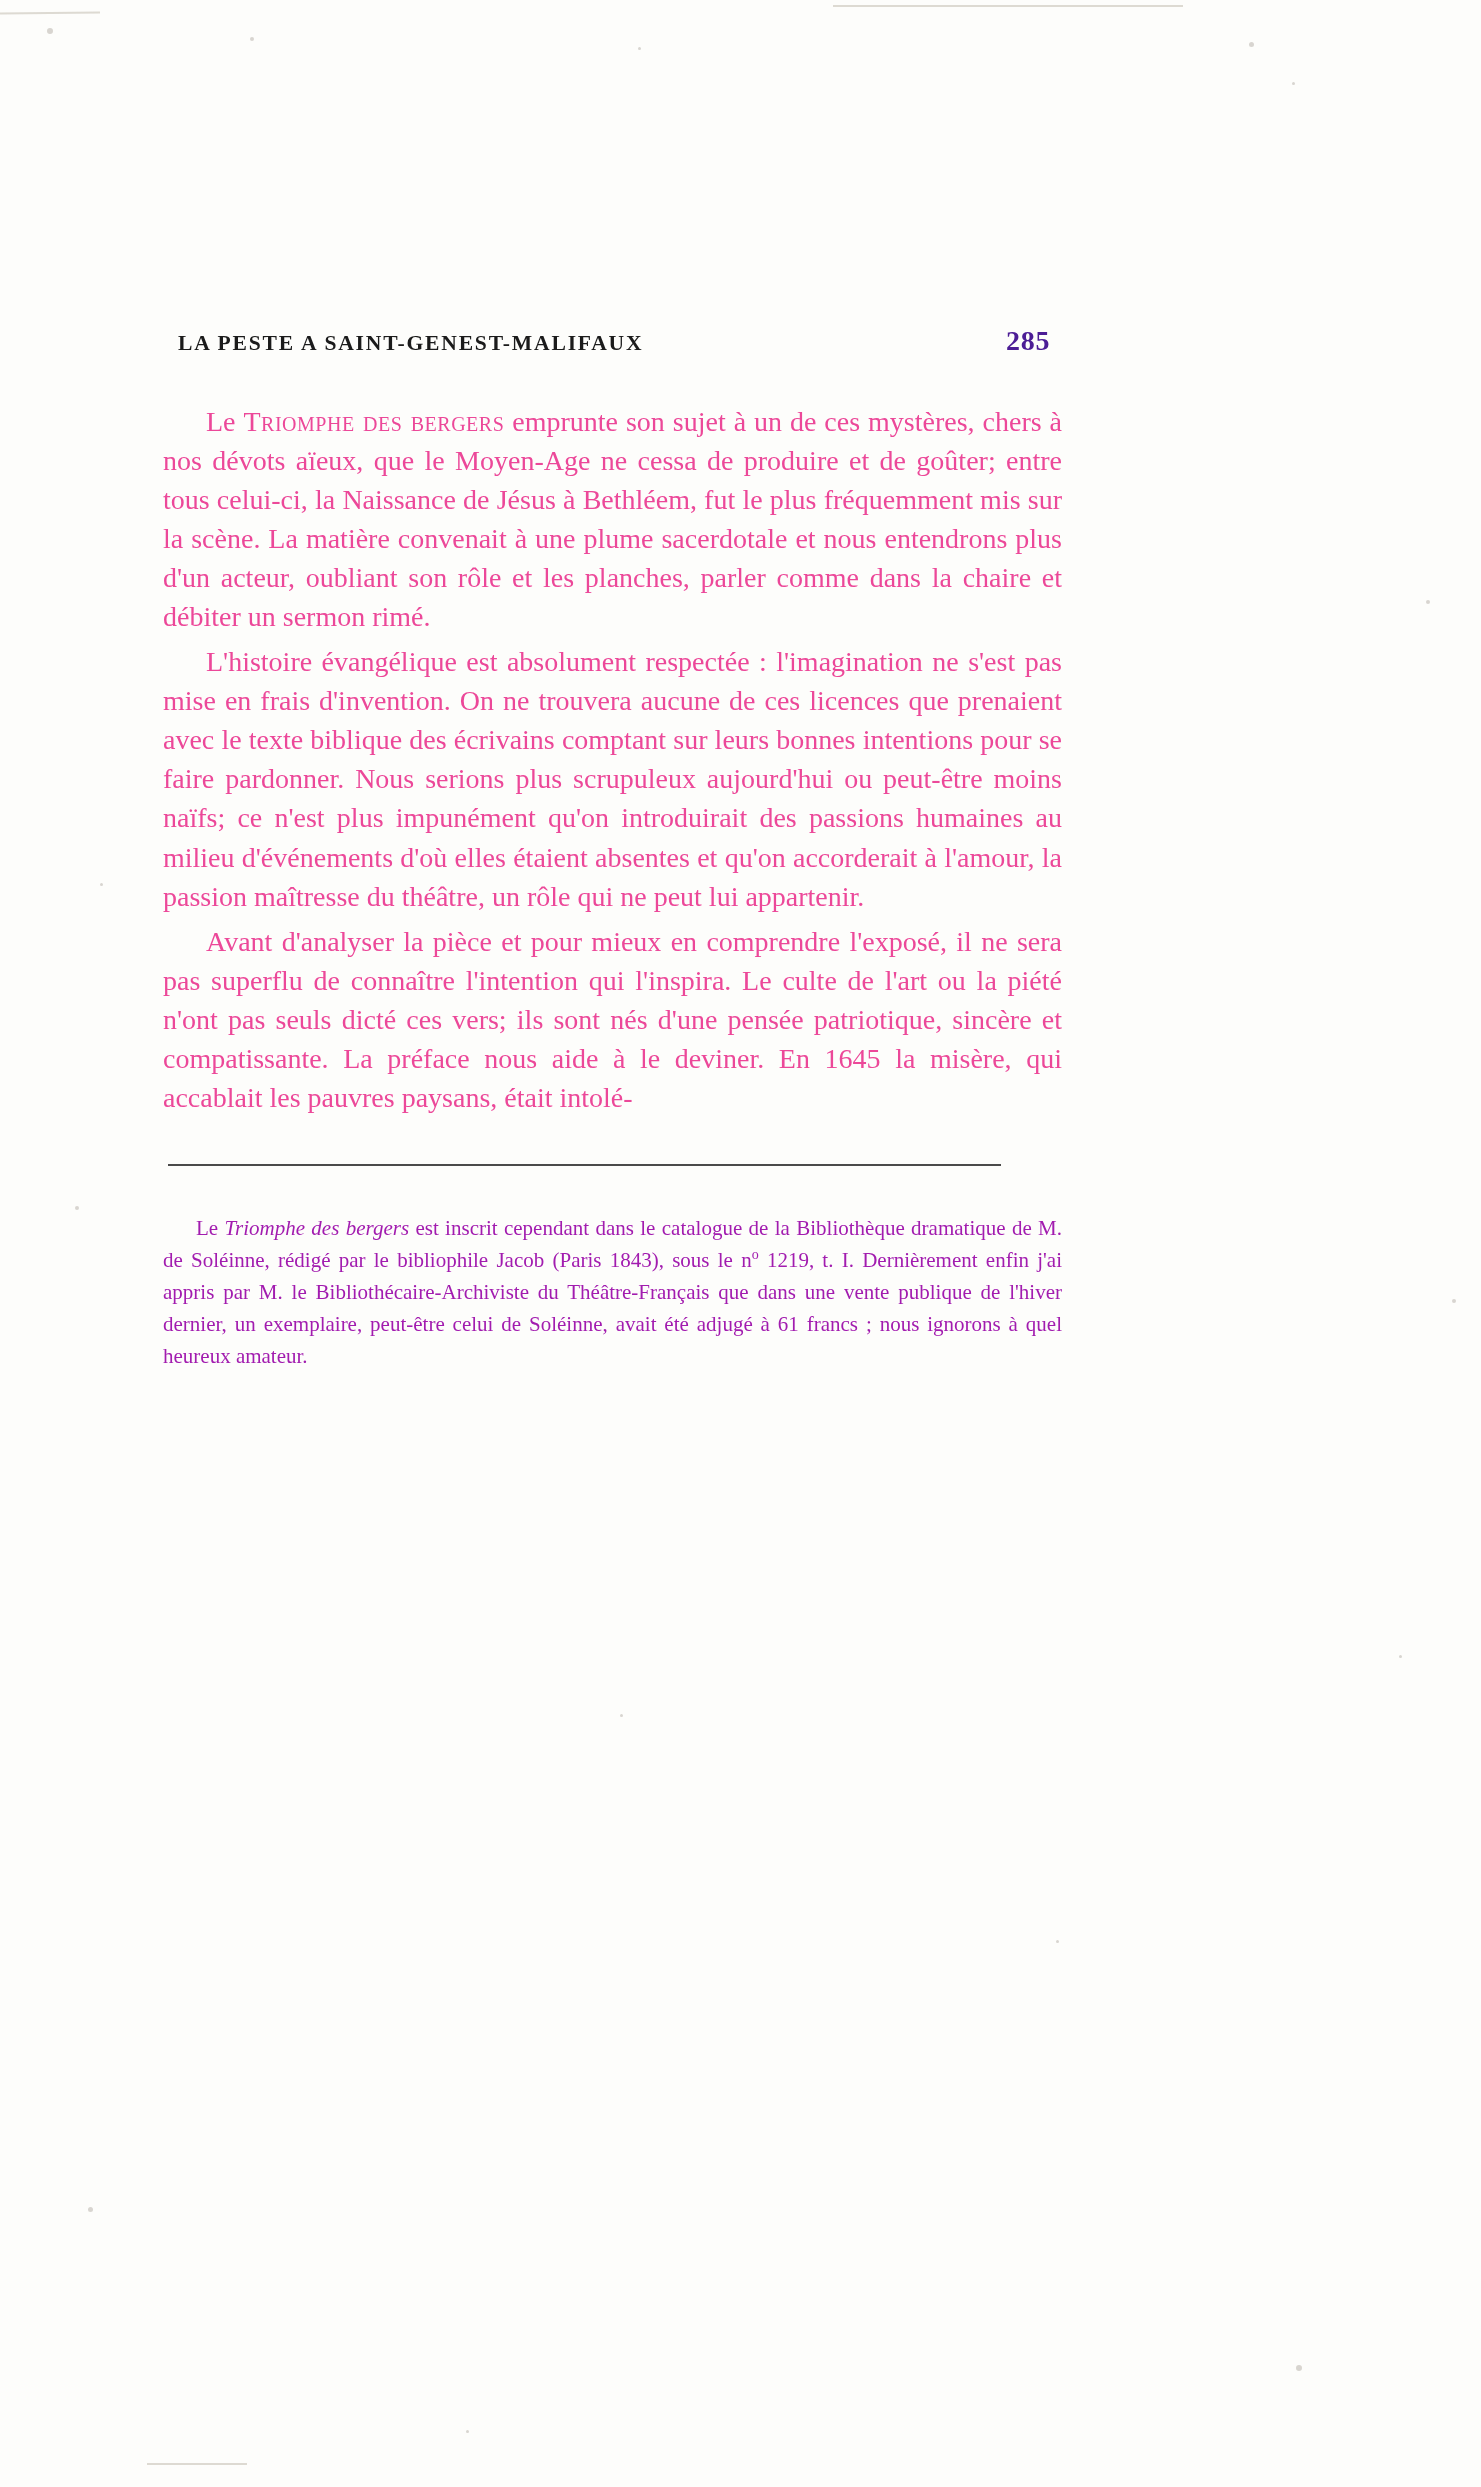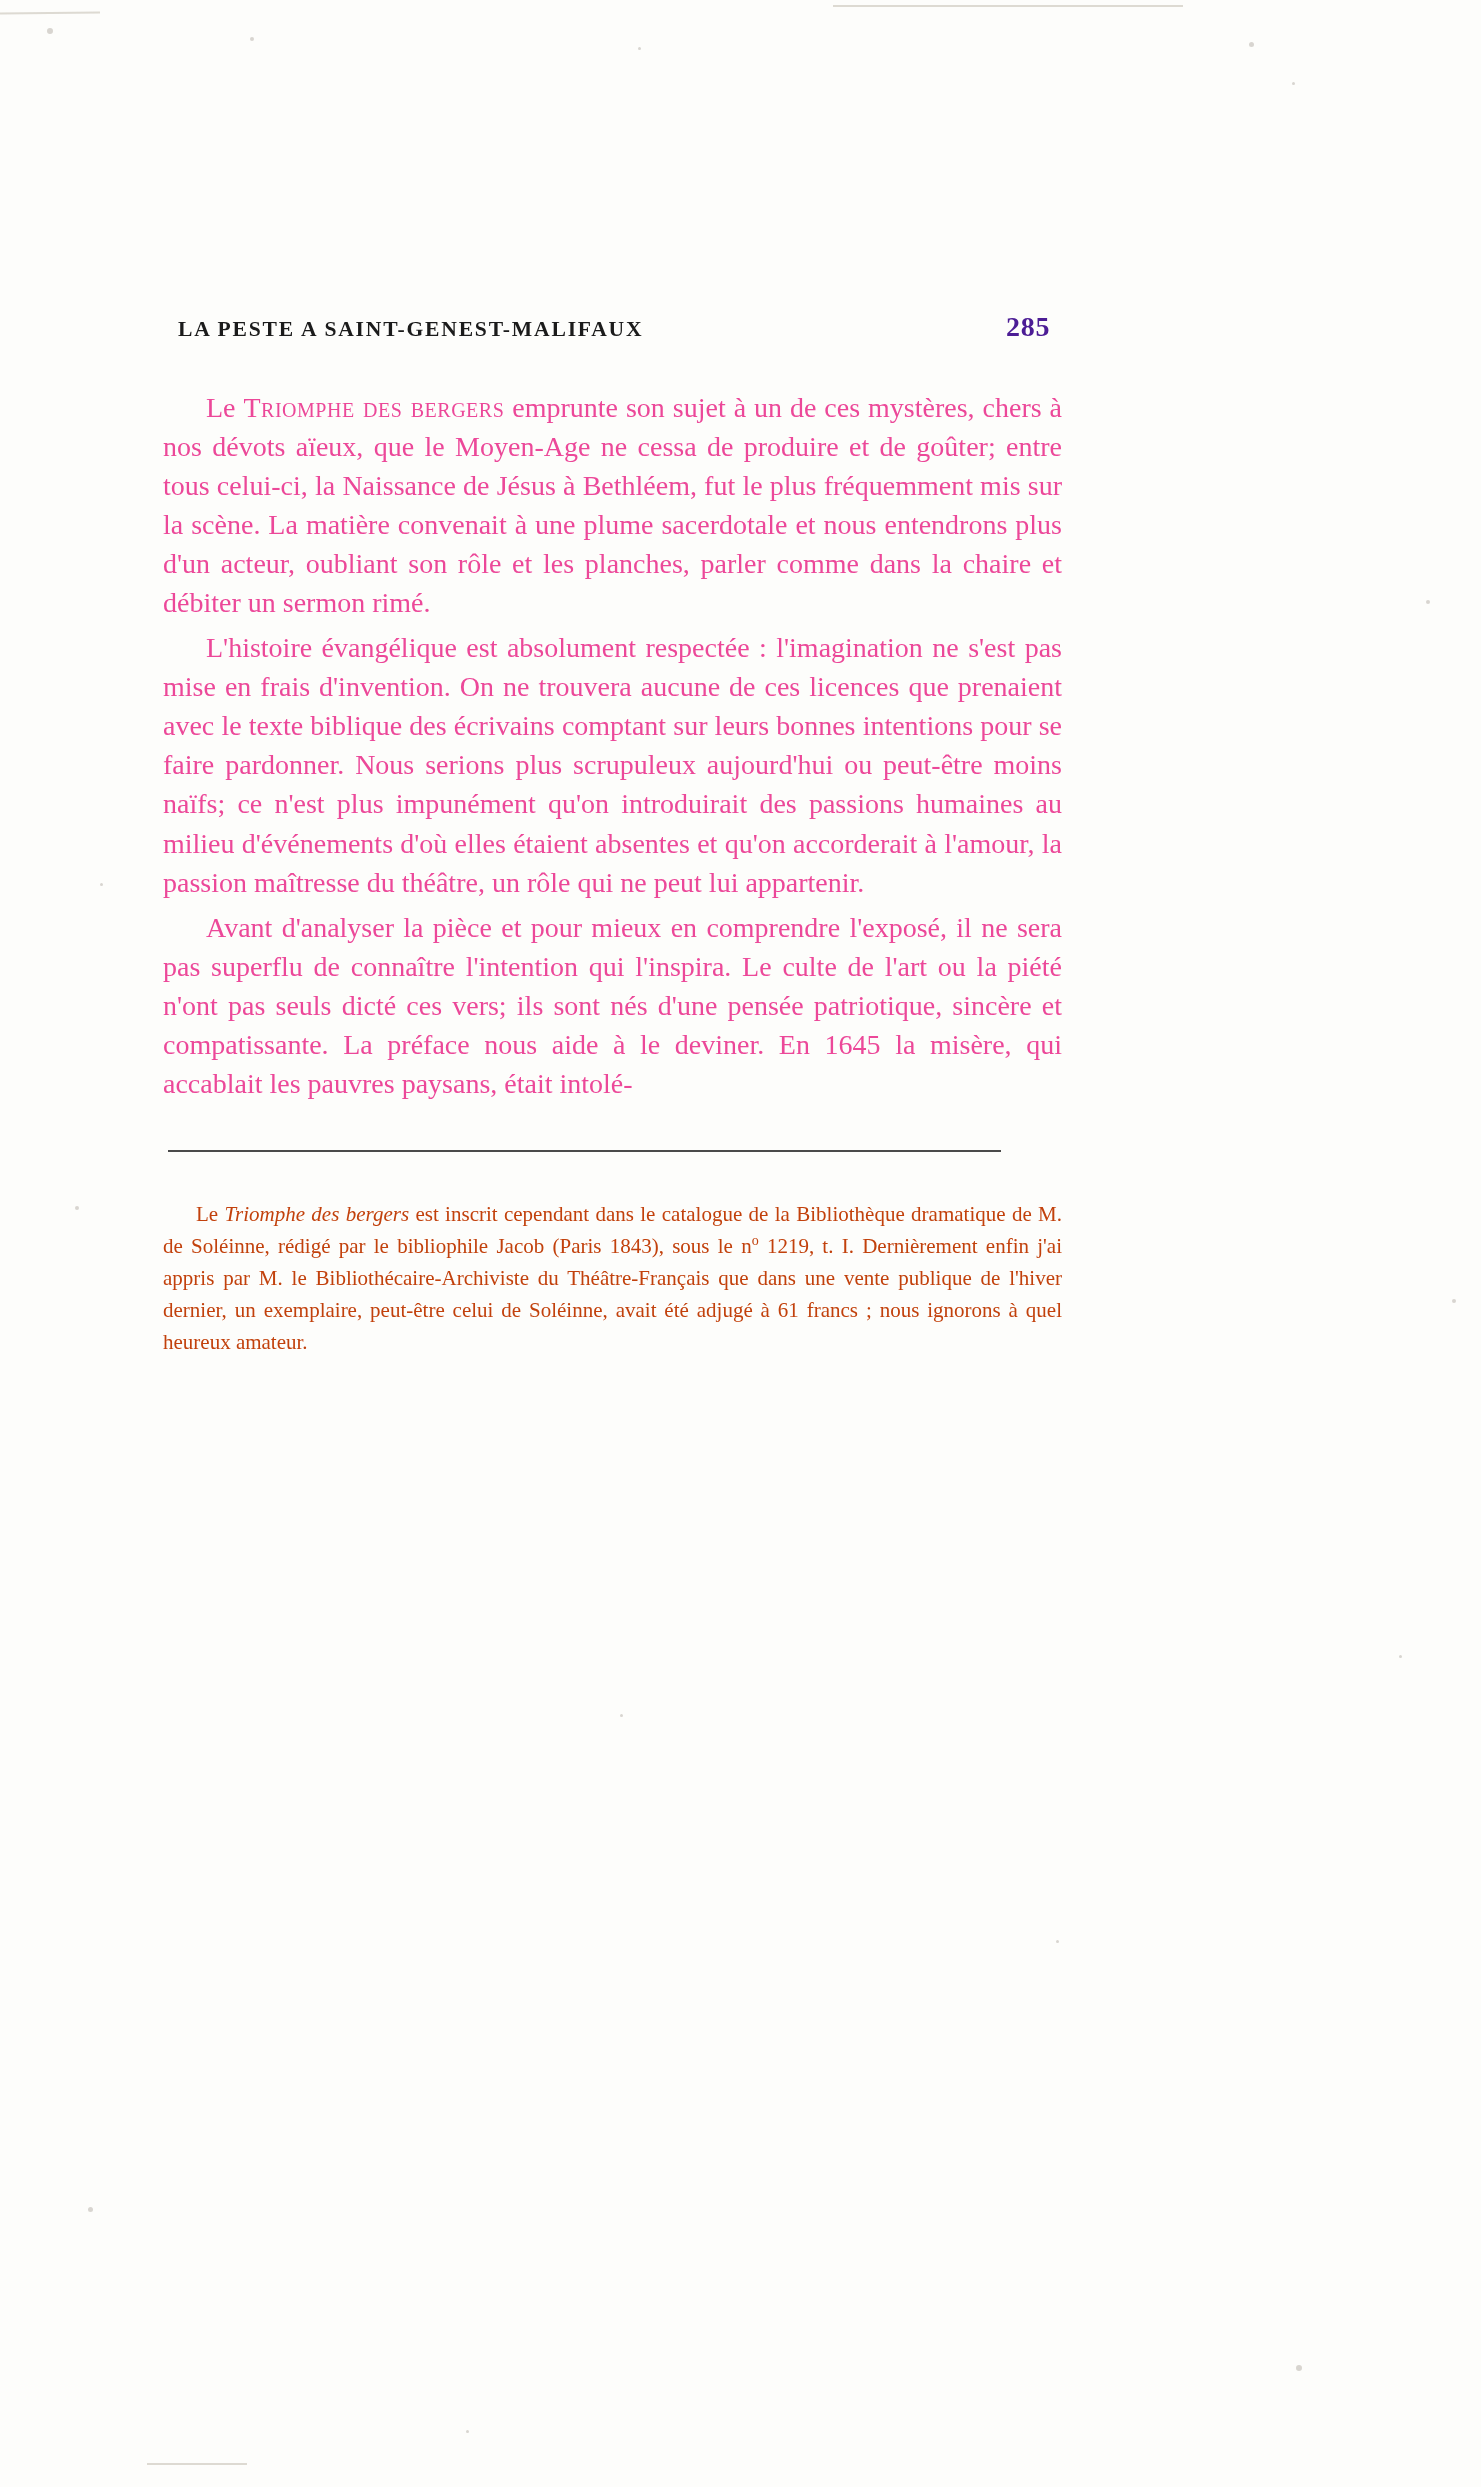--- a/index.html
+++ b/index.html
@@ -31,21 +31,21 @@
   .speck {
     position: absolute;
     background: #b9b5ad;
     border-radius: 50%;
     opacity: .55;
   }
 
   .content {
     position: absolute;
     left: 163px;
-    top: 311px;
+    top: 325px;
     width: 899px;
   }
 
   
   .runhead {
     display: flex;
     align-items: baseline;
     justify-content: space-between;
     margin-bottom: 45px;
     padding-left: 15px;
@@ -92,21 +92,21 @@
     background: #2a2a2a;
     margin: 47px 0 33px 5px;
     opacity: .85;
   }
 
   
   .footnote {
     font-size: 21px;
     line-height: 1.52;
     text-align: justify;
-    color: #c2410c;
+    color: #a21caf;
     font-family: "Liberation Serif", serif;
     margin-top: 47px;
   }
   .footnote p {
     margin: 0;
     text-indent: 33px;
   }
   .footnote i {
     font-style: italic;
   }

